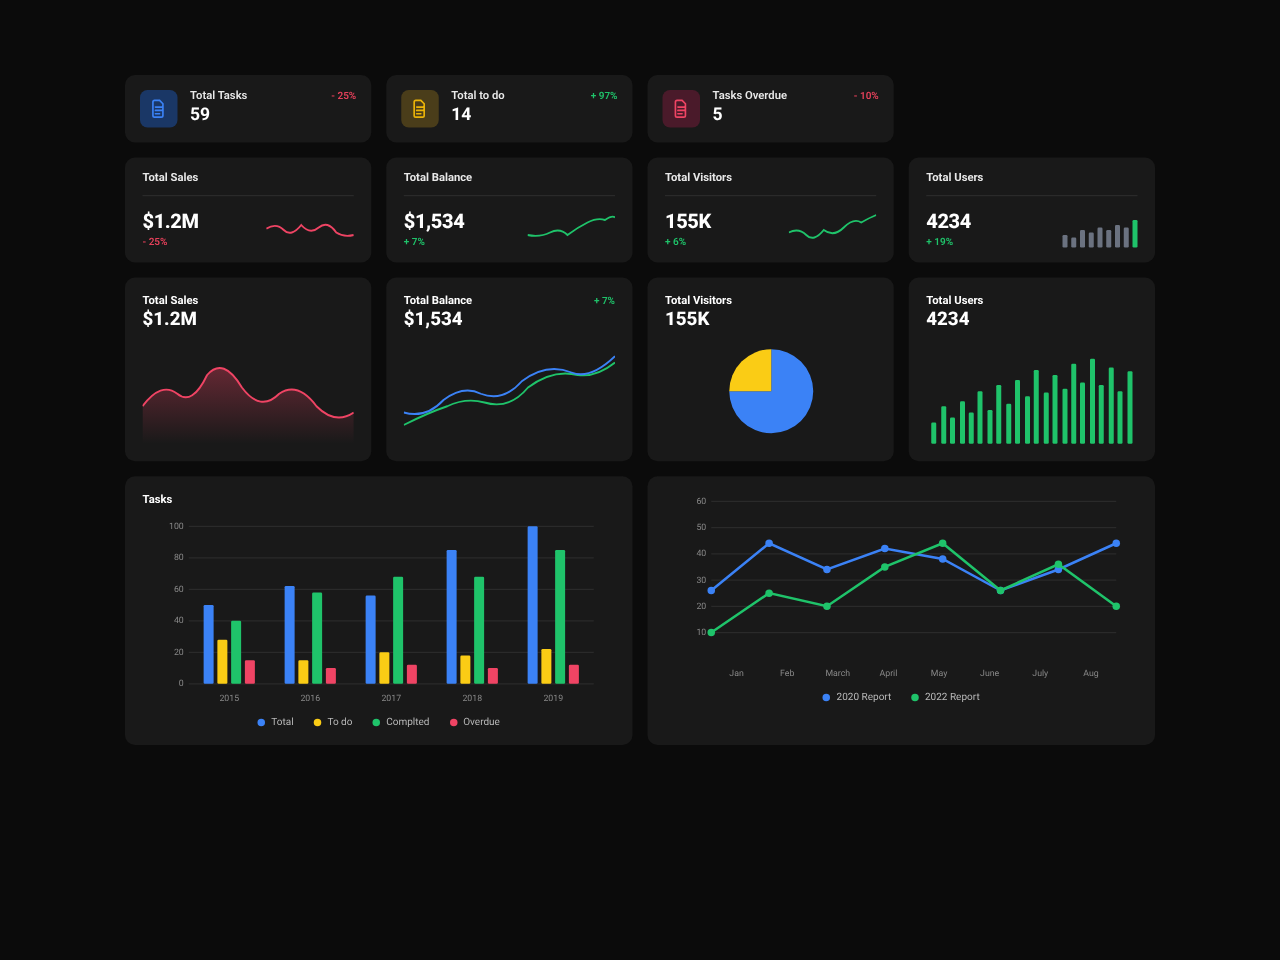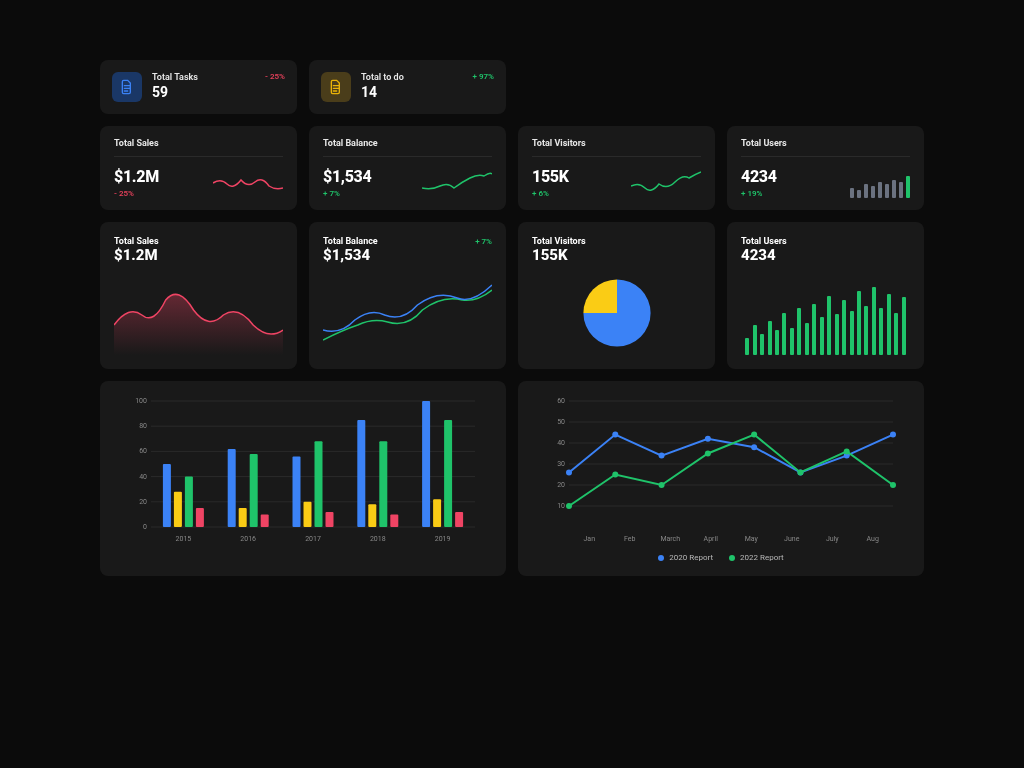--- a/index.html
+++ b/index.html
@@ -61,20 +61,32 @@
         <svg viewBox="0 0 24 24" fill="none" stroke="#eab308" stroke-width="2" stroke-linecap="round">
           <path d="M7 2h6l4 4v14a2 2 0 0 1-2 2H7a2 2 0 0 1-2-2V4a2 2 0 0 1 2-2zM8 10h8M8 14h8M8 18h5"></path>
         </svg>
       </div>
       <div class="stat-main">
         <div class="stat-label">Total to do</div>
         <div class="stat-val">14</div>
       </div>
       <div class="stat-delta pos">+ 97%</div>
     </div>
+    <div class="card stat-card">
+      <div class="icon-box ic-red">
+        <svg viewBox="0 0 24 24" fill="none" stroke="#ef4464" stroke-width="2" stroke-linecap="round">
+          <path d="M7 2h6l4 4v14a2 2 0 0 1-2 2H7a2 2 0 0 1-2-2V4a2 2 0 0 1 2-2zM8 10h8M8 14h8M8 18h5"></path>
+        </svg>
+      </div>
+      <div class="stat-main">
+        <div class="stat-label">Tasks Overdue</div>
+        <div class="stat-val">5</div>
+      </div>
+      <div class="stat-delta neg">- 10%</div>
+    </div>
   </div>
 
 <div class="grid-4" id="row-metrics">
     <div class="card metric-card">
       <div class="m-title">Total Sales</div>
       <div class="m-row">
         <div class="m-left">
           <div class="m-val">$1.2M</div>
           <div class="m-delta neg">- 25%</div>
         </div>
@@ -200,20 +212,21 @@
         <div class="vbar" style="height:55%;background:#1fc36a"></div>
         <div class="vbar" style="height:72%;background:#1fc36a"></div>
         <div class="vbar" style="height:50%;background:#1fc36a"></div>
         <div class="vbar" style="height:68%;background:#1fc36a"></div>
       </div>
     </div>
   </div>
 
 <div class="grid-2" id="row-charts">
     <div class="card chart-card">
+      <div class="chart-title">Tasks</div>
       <div class="chart-body"><svg width="100%" height="100%" viewBox="0 0 360 150">
           <line x1="28" y1="132" x2="352" y2="132" class="grid-line"></line>
           <text x="24" y="134" text-anchor="end" class="axis-label">0</text>
           <line x1="28" y1="106.8" x2="352" y2="106.8" class="grid-line"></line>
           <text x="24" y="108.8" text-anchor="end" class="axis-label">20</text>
           <line x1="28" y1="81.6" x2="352" y2="81.6" class="grid-line"></line>
           <text x="24" y="83.6" text-anchor="end" class="axis-label">40</text>
           <line x1="28" y1="56.400000000000006" x2="352" y2="56.400000000000006" class="grid-line"></line>
           <text x="24" y="58.400000000000006" text-anchor="end" class="axis-label">60</text>
           <line x1="28" y1="31.19999999999999" x2="352" y2="31.19999999999999" class="grid-line"></line>
@@ -239,20 +252,38 @@
           <rect x="202.5" y="116.88" width="8" height="15.120000000000005" fill="#ef4464" rx="1"></rect>
           <rect x="234.29999999999998" y="24.900000000000006" width="8" height="107.1" fill="#3b82f6" rx="1"></rect>
           <rect x="245.29999999999998" y="109.32" width="8" height="22.680000000000007" fill="#facc15" rx="1"></rect>
           <rect x="256.29999999999995" y="46.31999999999999" width="8" height="85.68" fill="#1fc36a" rx="1"></rect>
           <rect x="267.29999999999995" y="119.4" width="8" height="12.599999999999994" fill="#ef4464" rx="1"></rect>
           <rect x="299.09999999999997" y="6" width="8" height="126" fill="#3b82f6" rx="1"></rect>
           <rect x="310.09999999999997" y="104.28" width="8" height="27.72" fill="#facc15" rx="1"></rect>
           <rect x="321.09999999999997" y="24.900000000000006" width="8" height="107.1" fill="#1fc36a" rx="1"></rect>
           <rect x="332.09999999999997" y="116.88" width="8" height="15.120000000000005" fill="#ef4464" rx="1"></rect>
         </svg></div>
+      <div class="legend">
+        <div class="leg-item">
+          <div class="dot" style="background:#3b82f6"></div>
+          <span>Total</span>
+        </div>
+        <div class="leg-item">
+          <div class="dot" style="background:#facc15"></div>
+          <span>To do</span>
+        </div>
+        <div class="leg-item">
+          <div class="dot" style="background:#1fc36a"></div>
+          <span>Complted</span>
+        </div>
+        <div class="leg-item">
+          <div class="dot" style="background:#ef4464"></div>
+          <span>Overdue</span>
+        </div>
+      </div>
     </div>
     <div class="card chart-card">
       <div class="chart-body"><svg width="100%" height="100%" viewBox="0 0 360 150">
           <line x1="28" y1="111" x2="352" y2="111" class="grid-line"></line>
           <text x="24" y="113" text-anchor="end" class="axis-label">10</text>
           <line x1="28" y1="90" x2="352" y2="90" class="grid-line"></line>
           <text x="24" y="92" text-anchor="end" class="axis-label">20</text>
           <line x1="28" y1="69" x2="352" y2="69" class="grid-line"></line>
           <text x="24" y="71" text-anchor="end" class="axis-label">30</text>
           <line x1="28" y1="48" x2="352" y2="48" class="grid-line"></line>

